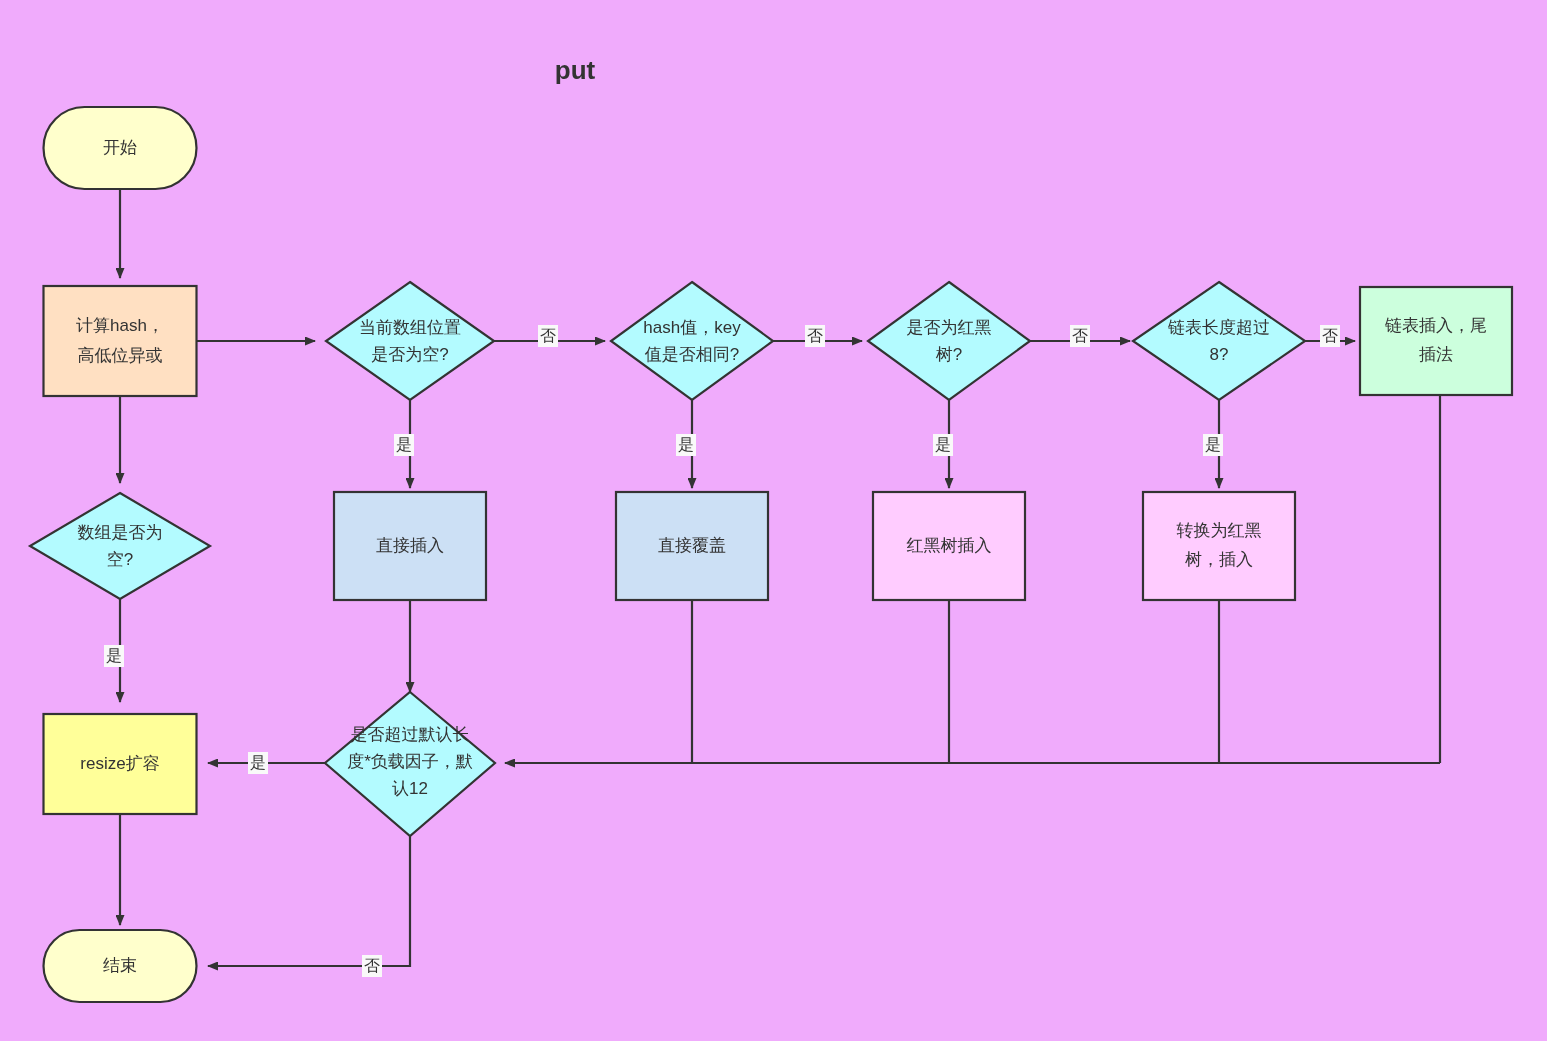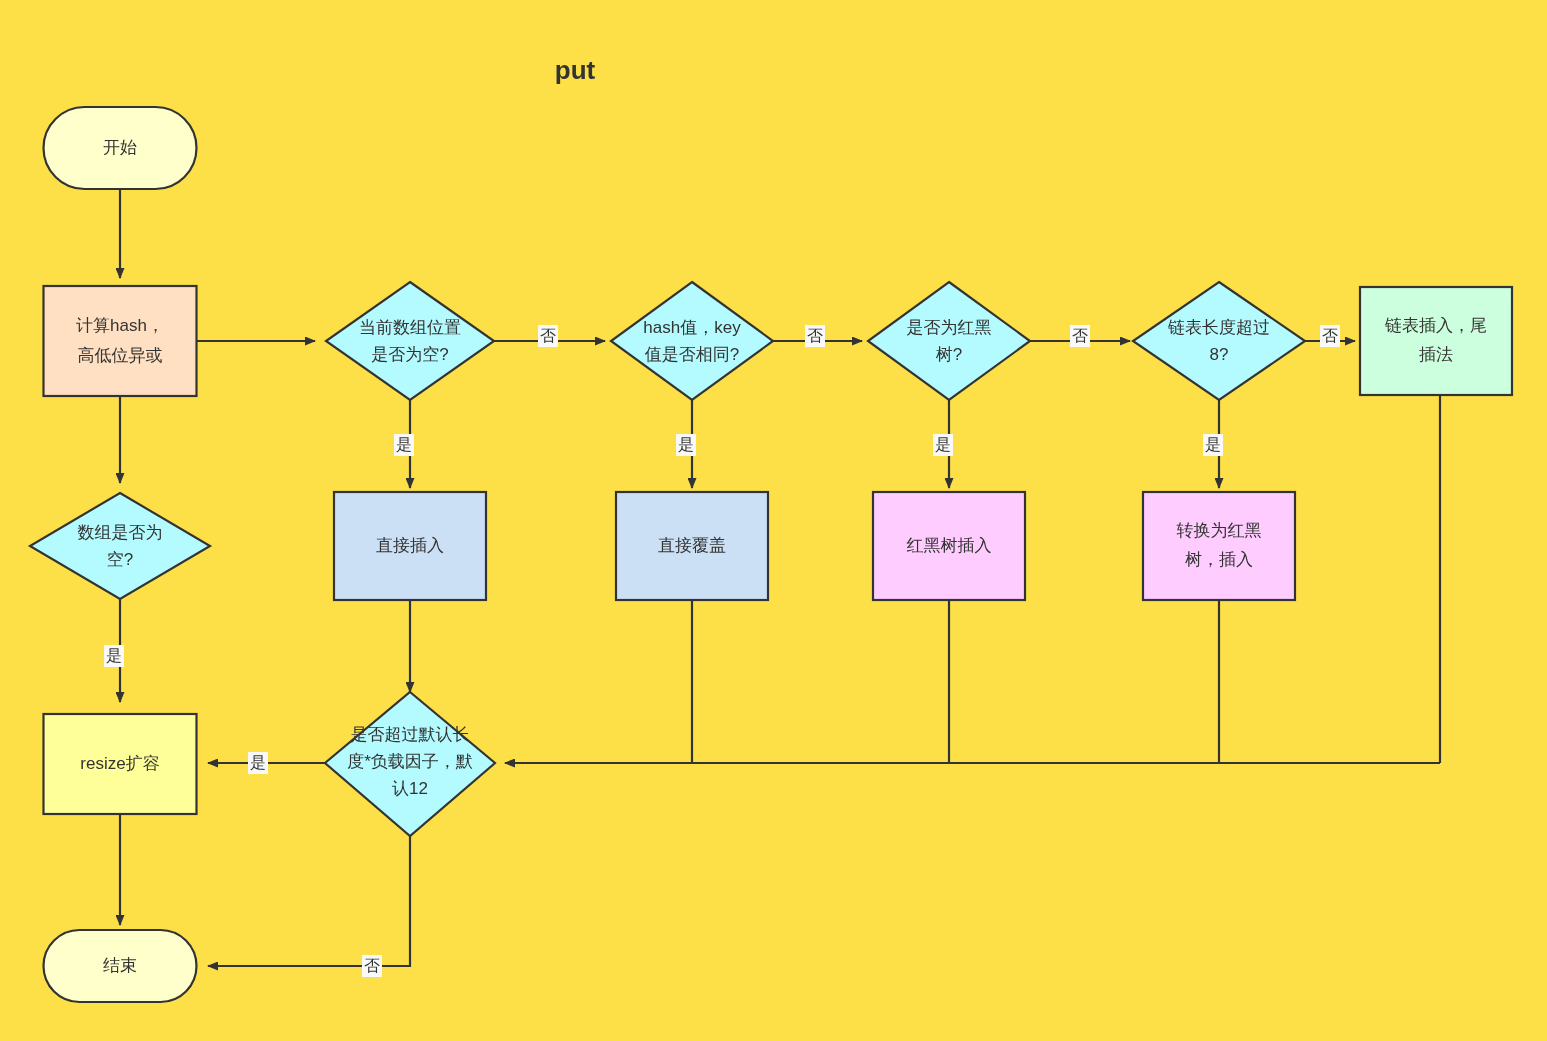--- a/index.html
+++ b/index.html
@@ -10,21 +10,21 @@
   body {
     width: 1547px;
     height: 1041px;
     font-family: "Liberation Sans", "DejaVu Sans", sans-serif;
     overflow: hidden;
   }
   #flowchart-root {
     position: relative;
     width: 1547px;
     height: 1041px;
-    background: #fde047;
+    background: #f0abfc;
   }
   svg#diagram {
     display: block;
     width: 1547px;
     height: 1041px;
   }
   .node-shape {
     stroke: #333333;
     stroke-width: 2.2;
   }

